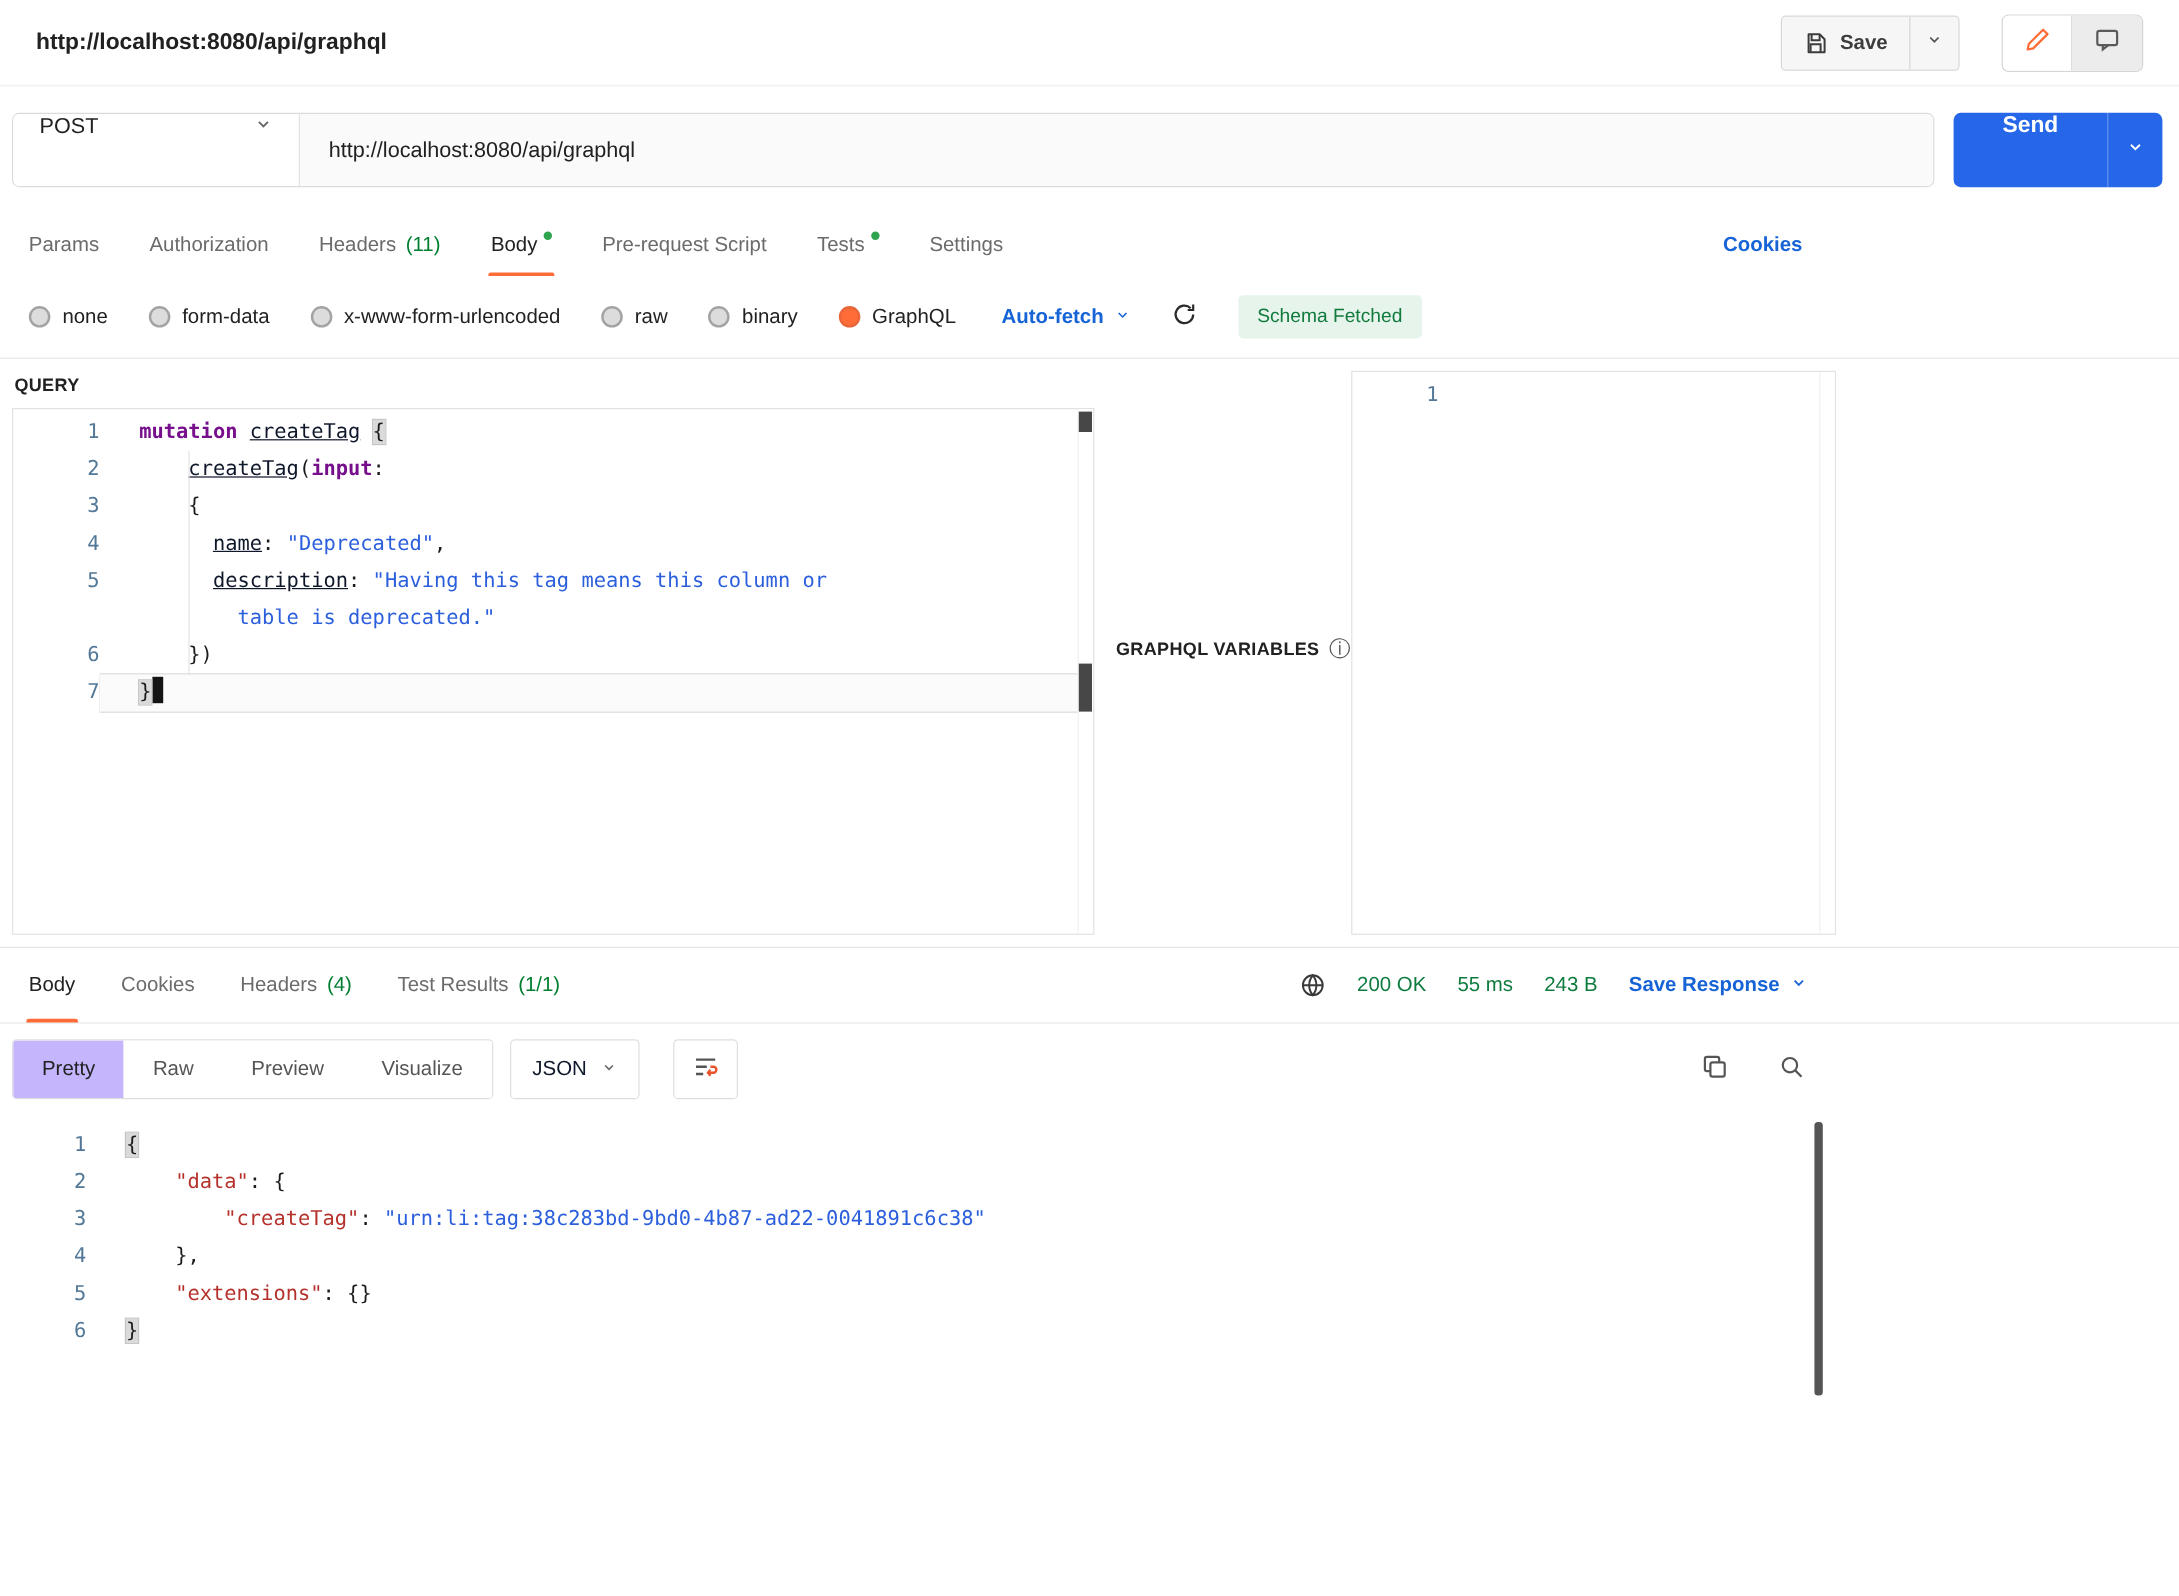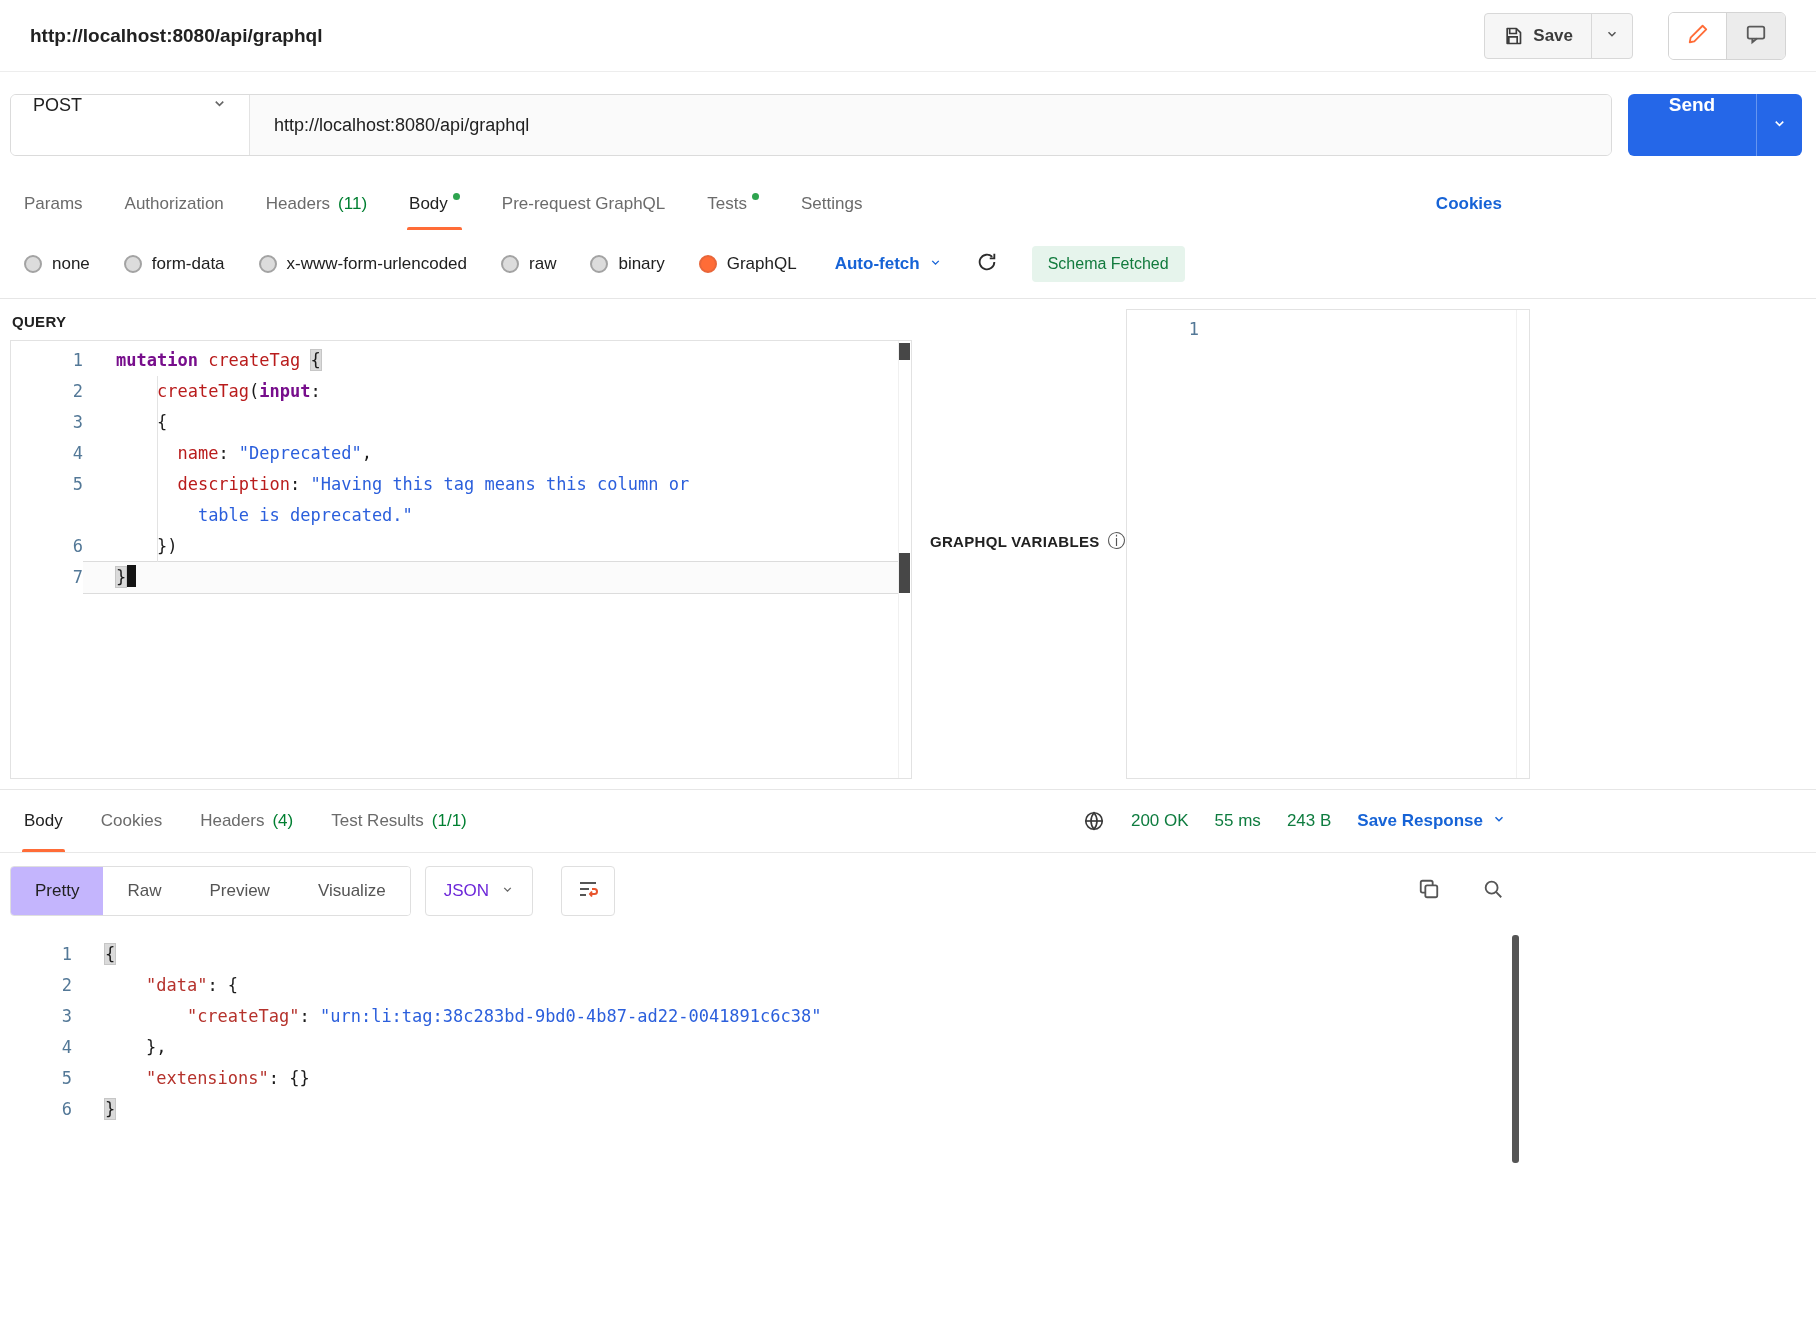--- a/index.html
+++ b/index.html
@@ -68,21 +68,21 @@
     display:flex; align-items:center; gap:8px; }
   .info-glyph { color:#555; font-size:18px; font-weight:normal; }
   .editor-box { border:1px solid #e2e2e2; flex:1; position:relative; overflow:hidden; background:#fff; padding-top:4px; }
 
   .code { font-family:"DejaVu Sans Mono", monospace; font-size:17px; line-height:31px; }
   .code-row { display:flex; }
   .gutter { width:72px; text-align:right; color:#537897; flex-shrink:0; user-select:none; }
   .code-line { padding-left:33px; white-space:pre; color:#1b1b1b; flex:1; }
   .code-row.active-line .code-line { background:#fbfbfb; box-shadow:0 1px 0 #dcdcdc, 0 -1px 0 #dcdcdc; }
   .tk-kw { color:#770e8c; font-weight:bold; }
-  .tk-name { color:#b91c1c; }
+  .tk-name { color:#0f172a;text-decoration:underline; }
   .tk-str { color:#2b5fdc; }
   .tk-key { color:#b5322c; }
   .tk-pl { color:#1b1b1b; }
   .tk-mb { background:#dadada; outline:1px solid #c6c6c6; }
   .tk-caret { display:inline-block; width:9px; height:22px; background:#141414; vertical-align:-4px; margin-left:1px; }
 
   .indent-guide { position:absolute; left:146px; top:35px; height:186px; width:1px; background:#e3e3e3; }
   .ruler { position:absolute; top:0; right:0; bottom:0; width:13px; background:#fff; border-left:1px solid #f0f0f0; }
   .ruler-mark { position:absolute; right:1px; width:11px; background:#474747; }
   .ruler-mark.m1 { top:2px; height:17px; }
@@ -95,21 +95,21 @@
   .status-group { margin-left:auto; display:flex; align-items:center; gap:26px; }
   .status-green { color:#0e7c3f; font-size:17px; }
   .save-response { color:#1663d6; font-weight:600; font-size:17px; display:flex; align-items:center; gap:9px; cursor:pointer; }
   .globe-wrap { display:flex; align-items:center; color:#3a3a3a; }
 
   .resp-toolbar { height:76px; display:flex; align-items:center; padding-left:10px; width:1530px; }
   .view-tabs { display:flex; height:50px; border:1px solid #dfdfdf; border-radius:4px; overflow:hidden; }
   .view-tab { display:flex; align-items:center; padding:0 24px; font-size:17px; color:#555; background:#fff; cursor:pointer; }
   .view-tab.active { background:#c4b5fd; color:#212121; }
   .format-select { margin-left:14px; height:50px; border:1px solid #dfdfdf; border-radius:4px;
-    display:flex; align-items:center; gap:12px; padding:0 18px; font-size:17px; color:#6d28d9; cursor:pointer; }
+    display:flex; align-items:center; gap:12px; padding:0 18px; font-size:17px; color:#0f172a; cursor:pointer; }
   .wrap-btn { margin-left:28px; width:54px; height:50px; border:1px solid #dfdfdf; border-radius:4px;
     display:flex; align-items:center; justify-content:center; cursor:pointer; background:#fff; }
   .toolbar-right { margin-left:auto; display:flex; align-items:center; gap:42px; margin-right:26px; color:#555; }
   .icon-btn { display:flex; align-items:center; cursor:pointer; color:#555; }
 
   .resp-code { position:relative; padding-top:10px; width:1530px; height:400px; }
   .resp-scroll-thumb { position:absolute; right:11px; top:6px; width:7px; height:228px; background:#555; border-radius:3px; }
 </style>
 </head>
 <body>
@@ -193,21 +193,21 @@
     </div>
     <div class="tab">
       <span>Headers</span>
       <span class="count">(11)</span>
     </div>
     <div class="tab active">
       <span>Body</span>
       <span class="dot"></span>
     </div>
     <div class="tab">
-      <span>Pre-request GraphQL</span>
+      <span>Pre-request Script</span>
     </div>
     <div class="tab">
       <span>Tests</span>
       <span class="dot"></span>
     </div>
     <div class="tab">
       <span>Settings</span>
     </div>
     <div class="cookies-link">Cookies</div>
 </div>

